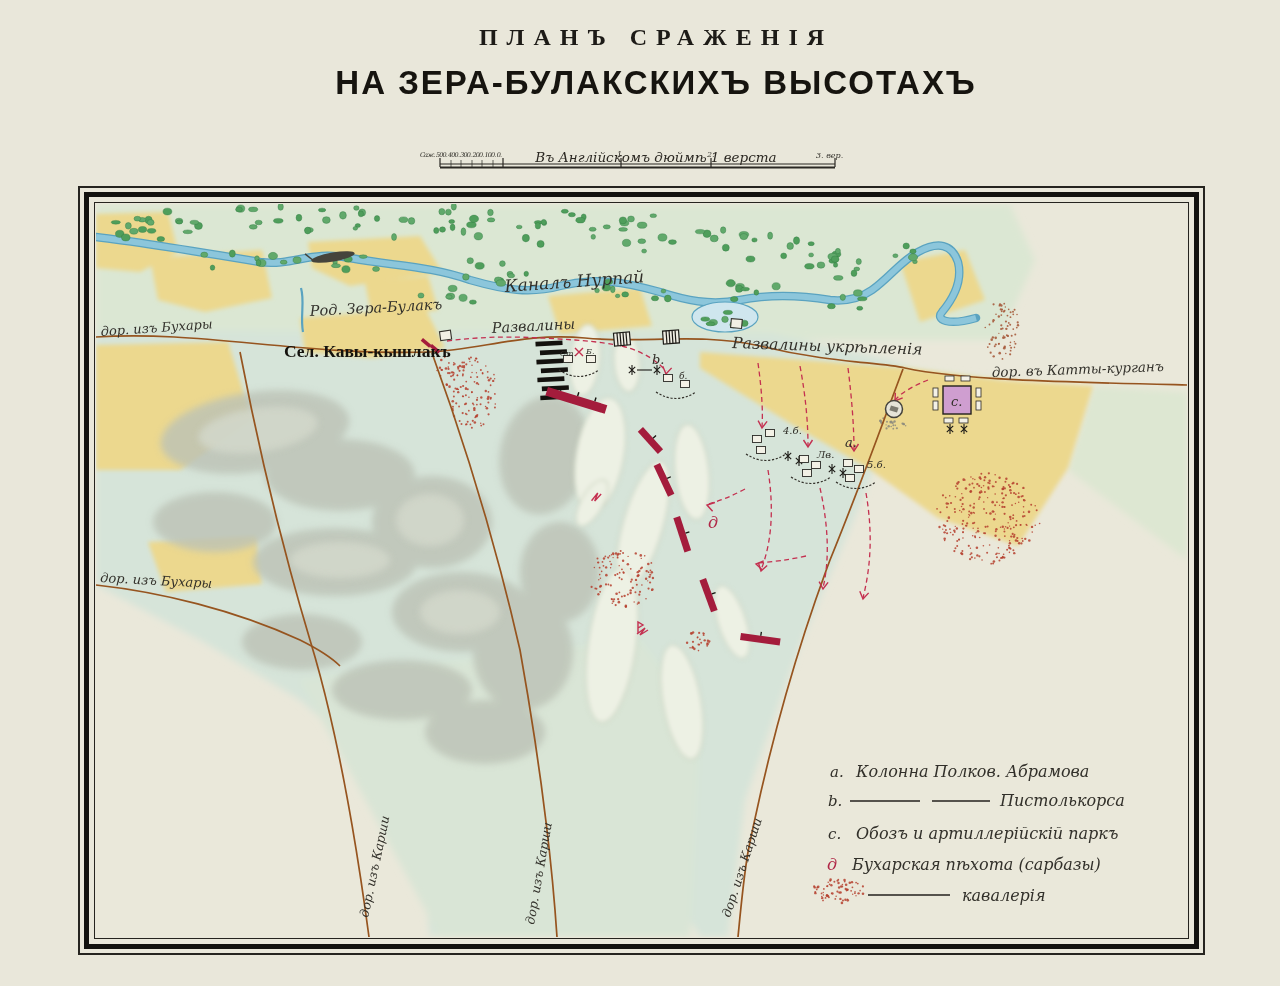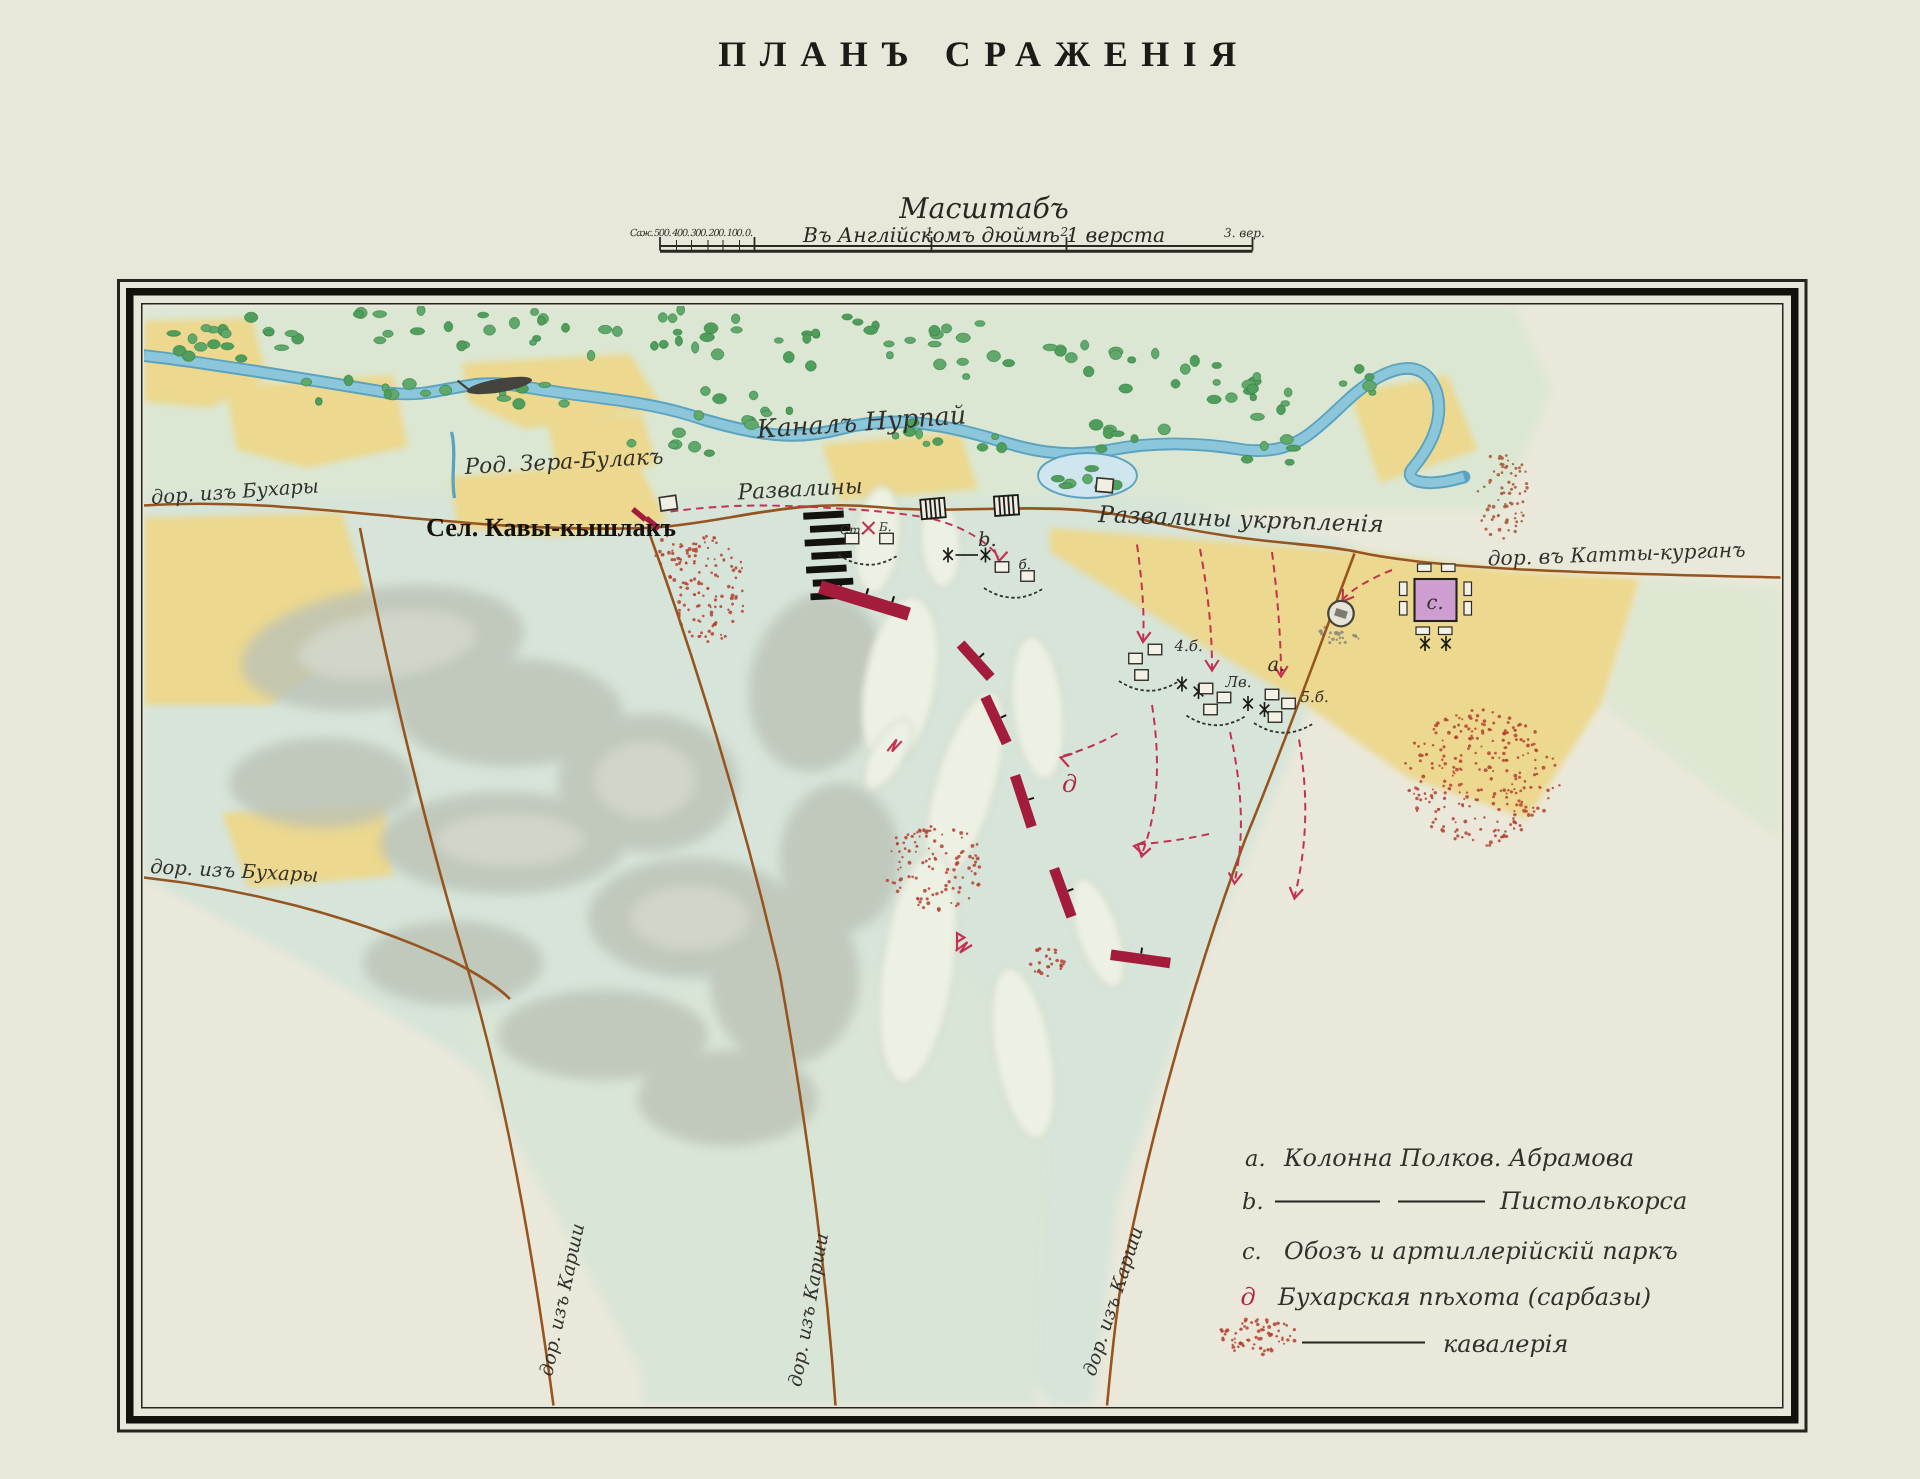--- a/index.html
+++ b/index.html
@@ -18,21 +18,21 @@
   .f3{left:94px;top:202px;width:1095px;height:737px;border:1.5px solid #26241f;}
   svg text{font-family:"DejaVu Serif",serif;}
   .scr{font-style:italic;fill:#32302a;}
   .scalebar{position:absolute;left:418px;top:142px;}
 </style>
 </head>
 <body>
 <div class="paper">
 
 <div class="hdr t1 frame">ПЛАНЪ СРАЖЕНІЯ</div>
-<div class="hdr t4 frame">Масштабъ</div>
+<div class="hdr t2 frame">НА ЗЕРА-БУЛАКСКИХЪ ВЫСОТАХЪ</div>
 <div class="hdr t5 frame">Въ Англійскомъ дюймѣ 1 верста</div>
 
 <svg class="scalebar" width="436" height="40" viewBox="0 0 436 40">
   <text x="2" y="15" font-size="6.5" class="scr" textLength="82">Саж. 500. 400. 300. 200. 100. 0.</text>
   <text x="199" y="15" font-size="8" class="scr">1.</text>
   <text x="289" y="15" font-size="8" class="scr">2.</text>
   <text x="398" y="16" font-size="8" class="scr">3. вер.</text>
   <g stroke="#2a2823" stroke-width="1.2">
     <line x1="22" y1="22" x2="417" y2="22"></line>
     <line x1="22" y1="25.5" x2="417" y2="25.5" stroke-width="2"></line>

